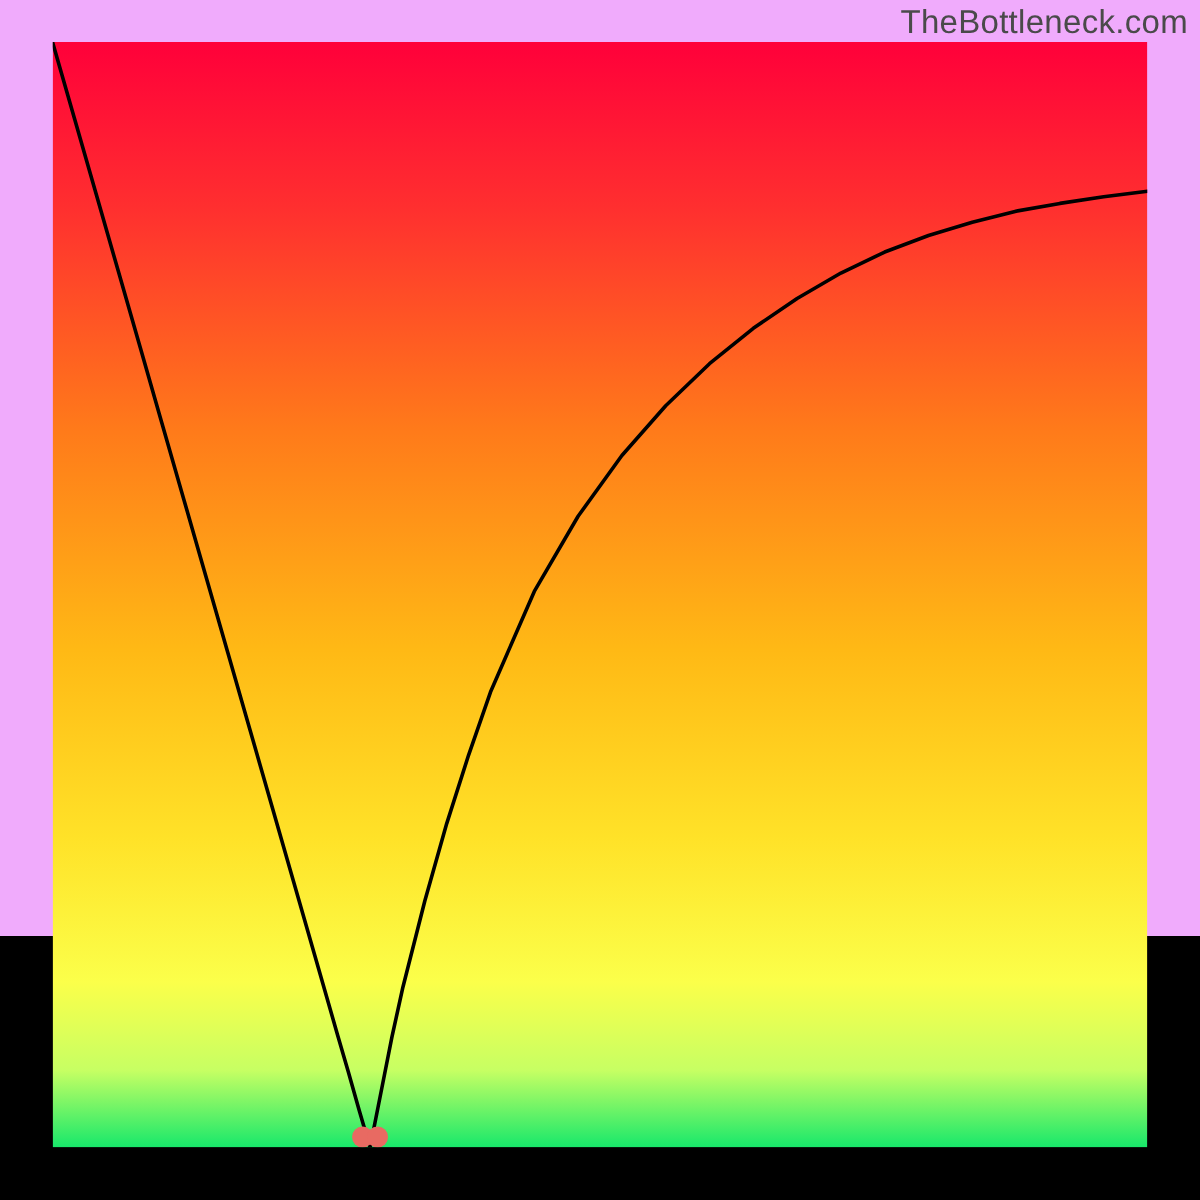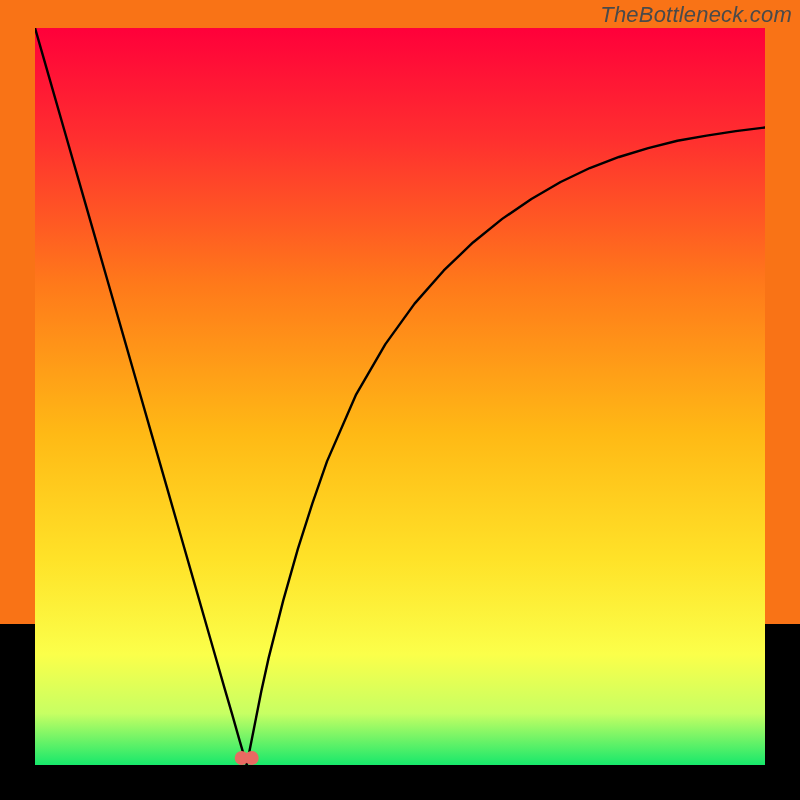--- a/index.html
+++ b/index.html
@@ -7,23 +7,22 @@
     padding: 0;
     width: 800px;
     height: 800px;
     overflow: hidden;
     font-family: Arial, Helvetica, sans-serif;
     background: #000;
   }
   .outer {
     width: 800px;
     height: 624px;
-    background: #f97316;
+    background: #f0abfc;
     position: relative;
-    font-style: italic;
   }
   .watermark {
     position: absolute;
     top: 2px;
     right: 8px;
     font-size: 22px;
     font-weight: 500;
     color: #4a4a4a;
     letter-spacing: 0.2px;
     z-index: 10;

